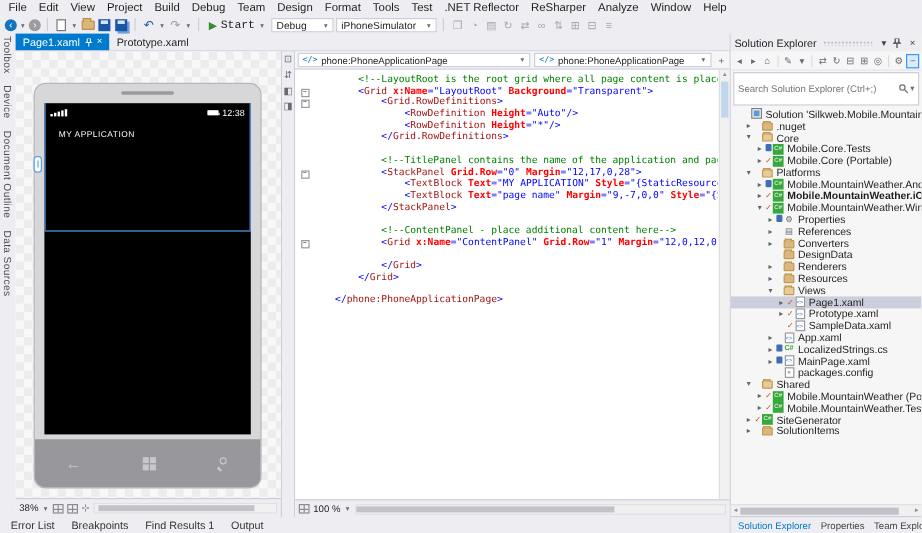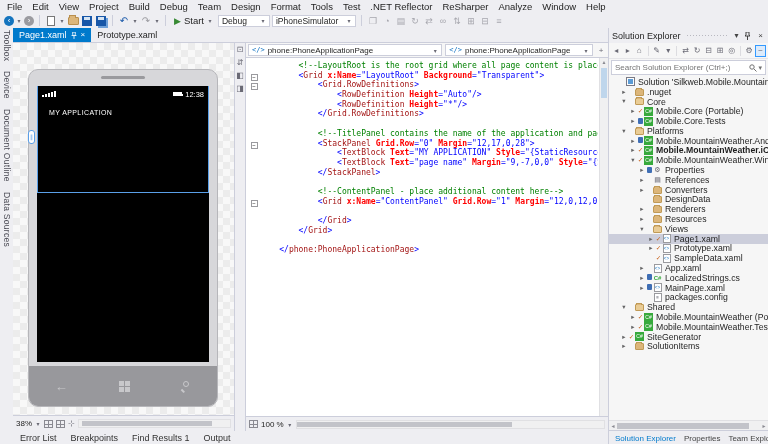--- a/index.html
+++ b/index.html
@@ -18,21 +18,21 @@
   .tb-dd { font-size:6px; color:#6A6A75; width:6px; text-align:center; }
   .tb-sep { width:1px; height:11px; background:#CCCEDB; margin:0 3px; }
   .tb-newdoc { width:8px; height:10px; background:#fff; border:1px solid #777; position:relative; }
   .tb-folder { width:11px; height:8px; background:#DCB67A; border:1px solid #B98F4E; border-radius:1px; position:relative; }
   .tb-folder:before { content:""; position:absolute; top:-3px; left:0; width:5px; height:2px; background:#DCB67A; border:1px solid #B98F4E; border-bottom:none; }
   .tb-save { width:10px; height:10px; background:#1857A8; position:relative; }
   .tb-save:before { content:""; position:absolute; top:1px; left:2px; width:6px; height:3px; background:#D6E4F2; }
   .tb-undo { color:#1857A8; font-size:10px; } .tb-redo { color:#9B9BA0; font-size:10px; }
   .start-btn { display:inline-flex; align-items:center; gap:3px; padding:0 3px; }
   .start-play { color:#388A34; font-size:9px; }
-  .start-label { font-size:9.5px; }
+  .start-label { font-size:9.5px;font-family:Liberation Mono, monospace; }
   .tb-combo { display:inline-flex; align-items:center; justify-content:space-between; height:12px; background:#fff; border:1px solid #CCCEDB; font-size:8.5px; padding:0 3px; gap:3px; }
 
   
   .main { display:flex; height:417px; }
   .left-region { width:608px; display:flex; flex-direction:column; }
   .left-top { height:403px; display:flex; }
   .side-strip { width:13px; background:#EEEEF2; display:flex; flex-direction:column; align-items:center; padding-top:2px; gap:10px; }
   .side-tab { writing-mode:vertical-rl; font-size:8.5px; color:#4B4B55; letter-spacing:.3px; }
 
   .center { width:595px; display:flex; flex-direction:column; }
@@ -100,34 +100,34 @@
   .cg { width:12px; flex:0 0 12px; text-align:center; }
   .fold { display:inline-block; width:7px; height:7px; border:1px solid #9A9A9E; background:#fff; font-size:6px; line-height:5px; color:#111; margin-top:1px; }
   .ct { font-family:"DejaVu Sans Mono",monospace; font-size:8px; white-space:pre; overflow:hidden; flex:1; }
   .tk-c { color:#008000; } .tk-d { color:#0000FF; } .tk-e { color:#A31515; } .tk-a { color:#FF0000;font-weight:bold; } .tk-v { color:#0000FF; }
   .vscroll { position:absolute; right:0; top:0; bottom:0; width:9px; background:#F0F0F1; border-left:1px solid #E0E0E3; }
   .vscroll .btn { height:8px; text-align:center; font-size:5px; color:#8A8A92; line-height:8px; }
   .vscroll .thumb { position:absolute; left:1px; right:1px; top:10px; height:30px; background:#BFD6EC; }
   .estatus { height:15px; background:#EEEEF2; border-top:1px solid #CCCEDB; display:flex; align-items:center; gap:3px; padding:0 3px; font-size:8px; }
 
   
-  .bottom-tabs { height:14px; display:flex; align-items:center; background:#EEEEF2; padding-left:14px; gap:2px; }
+  .bottom-tabs { height:14px; display:flex; align-items:center; background:#EEEEF2; padding-left:3px; gap:2px; }
   .btab { padding:0 6px; font-size:9px; color:#333; }
 
   
   .se { width:160px; display:flex; flex-direction:column; background:#F6F6F6; border-left:1px solid #CCCEDB; }
   .se-header { height:15px; display:flex; align-items:center; padding:0 3px; gap:3px; background:#EEEEF2; }
   .se-title { font-size:9px; white-space:nowrap; }
   .se-grip { flex:1; height:4px; background-image:radial-gradient(#B8B8C0 .7px, transparent .8px); background-size:3px 3px; margin:0 2px; }
   .se-winbtn { font-size:8px; color:#444; width:9px; text-align:center; }
   .se-toolbar { height:16px; display:flex; align-items:center; gap:1px; padding:0 2px; background:#F6F6F6; border-bottom:1px solid #E5E5E8; }
   .se-tb-icon { width:11px; height:12px; display:inline-flex; align-items:center; justify-content:center; font-size:8px; color:#6A6A75; }
   .se-tb-icon.active { border:1px solid #3399FF; background:#DCEBFB; }
   .se-tb-sep { width:1px; height:10px; background:#DCDCE0; margin:0 2px; }
-  .se-search { height:15px; display:flex; align-items:center; background:#fff; border:1px solid #CCCEDB; margin:1px 2px; }
+  .se-search { height:28px; display:flex; align-items:center; background:#fff; border:1px solid #CCCEDB; margin:1px 2px; }
   .se-search input { flex:1; border:none; outline:none; font-size:8px; font-family:"Liberation Sans",sans-serif; color:#717171; padding:0 3px; min-width:0; background:transparent; }
   .se-search .mag { display:flex; align-items:center; gap:1px; padding-right:3px; color:#717171; font-size:7px; }
   .se-tree { flex:1; overflow:hidden; padding-top:1px; }
   .tree-row { display:flex; align-items:center; height:9.8px; white-space:nowrap; }
   .tree-row.sel { background:#CCCEDB; }
   .t-exp { width:8px; flex:0 0 8px; font-size:6.5px; color:#646465; text-align:center; }
   .t-scc { width:7px; flex:0 0 7px; font-size:6.5px; text-align:center; }
   .scc-check { color:#C75B12; }
   .scc-lock { display:inline-block; width:5px; height:6px; background:#3F6EB4; border-radius:1px; }
   .t-icon { width:9px; height:9px; flex:0 0 9px; margin-right:3px; position:relative; display:inline-flex; align-items:center; justify-content:center; }
@@ -493,33 +493,33 @@
         <div class="tree-row" style="padding-left:11px">
           <span class="t-exp">▾</span>
           <span class="t-scc"></span>
           <span class="t-icon">
             <span class="ti-folder-open"></span>
           </span>
           <span class="t-label">Core</span>
         </div>
         <div class="tree-row" style="padding-left:20px">
           <span class="t-exp">▸</span>
-          <span class="t-scc"><span class="scc-check">✓</span></span>
+          <span class="t-scc"><span class="scc-lock"></span></span>
           <span class="t-icon">
             <span class="ti-project"></span>
           </span>
+          <span class="t-label">Mobile.Core.Tests</span>
+        </div>
+        <div class="tree-row" style="padding-left:20px">
+          <span class="t-exp">▸</span>
+          <span class="t-scc"><span class="scc-check">✓</span></span>
+          <span class="t-icon">
+            <span class="ti-project"></span>
+          </span>
           <span class="t-label">Mobile.Core (Portable)</span>
-        </div>
-        <div class="tree-row" style="padding-left:20px">
-          <span class="t-exp">▸</span>
-          <span class="t-scc"><span class="scc-lock"></span></span>
-          <span class="t-icon">
-            <span class="ti-project"></span>
-          </span>
-          <span class="t-label">Mobile.Core.Tests</span>
         </div>
         <div class="tree-row" style="padding-left:11px">
           <span class="t-exp">▾</span>
           <span class="t-scc"></span>
           <span class="t-icon">
             <span class="ti-folder-open"></span>
           </span>
           <span class="t-label">Platforms</span>
         </div>
         <div class="tree-row" style="padding-left:20px">

